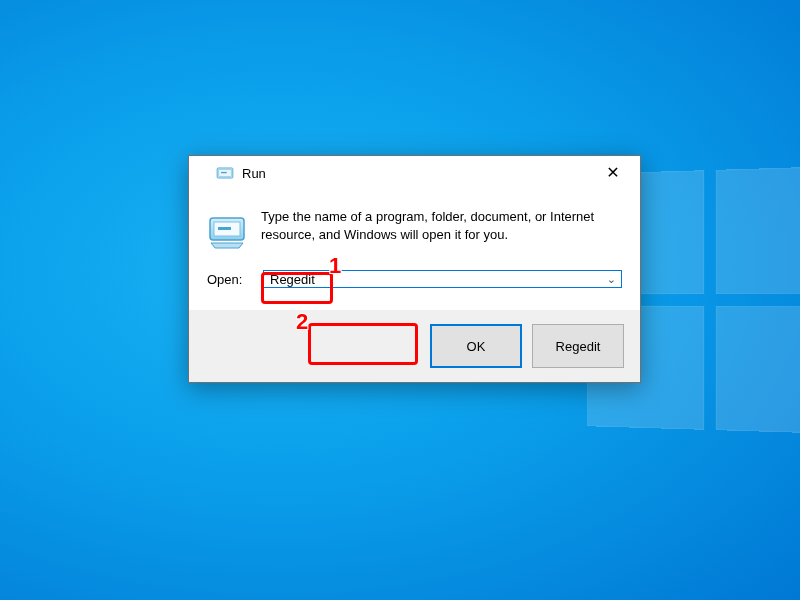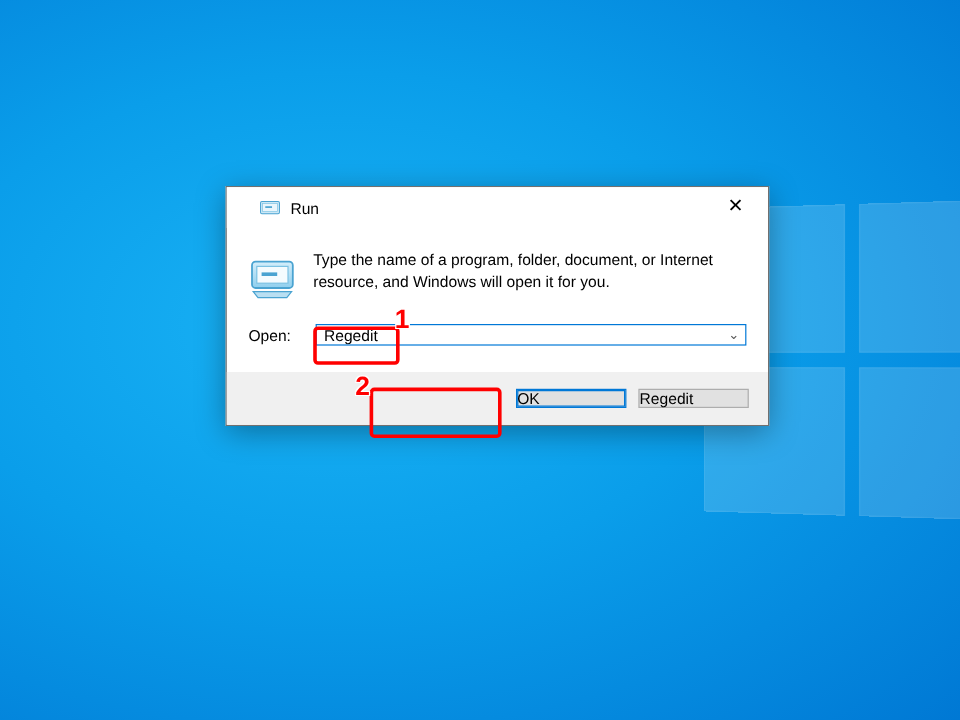--- a/index.html
+++ b/index.html
@@ -123,28 +123,28 @@
     }
     .button-row {
       background: #f0f0f0;
       padding: 14px 16px;
       display: flex;
       justify-content: flex-end;
       gap: 10px;
     }
     .btn {
       min-width: 92px;
-      height: 16px;
+      height: 44px;
       background: #e1e1e1;
       border: 1px solid #adadad;
       font-family: inherit;
       font-size: 13px;
       display: flex;
       align-items: center;
-      justify-content: flex-start;
+      justify-content: center;
       cursor: default;
     }
     .btn.default {
       border: 1px solid #0078d7;
       box-shadow: inset 0 0 0 1px #0078d7;
     }
     
     .ann-box {
       position: absolute;
       border: 3px solid #ff0000;

